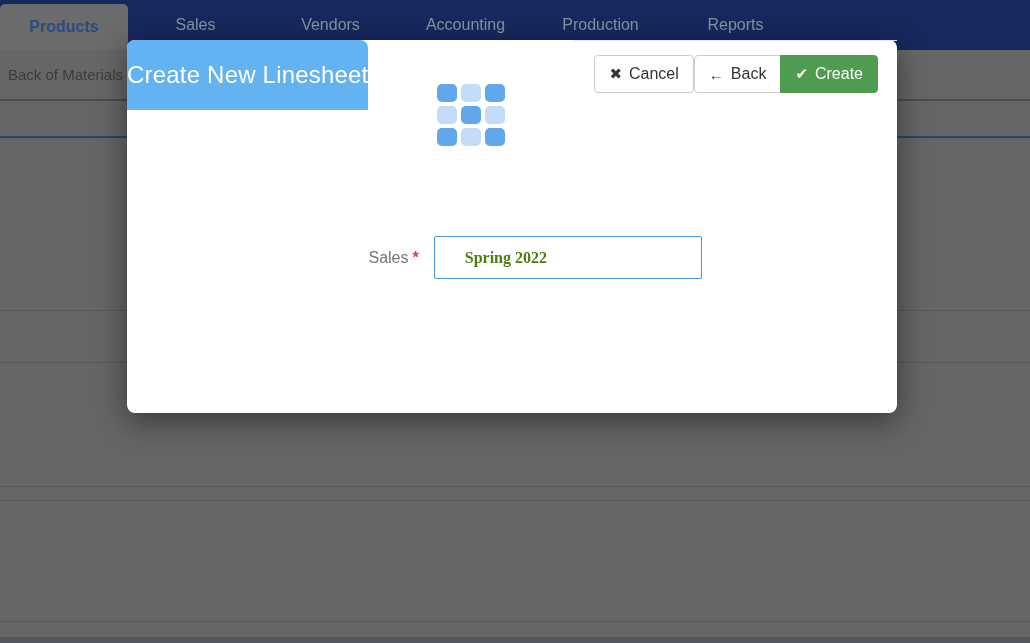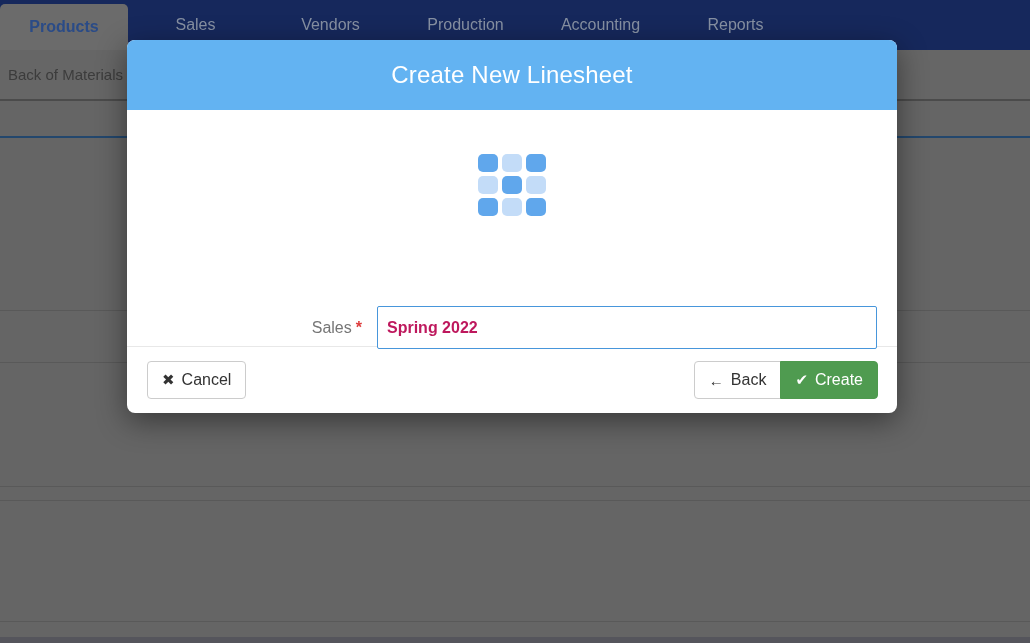--- a/index.html
+++ b/index.html
@@ -38,21 +38,21 @@
   .divider-dark   { top: 99px;  height: 2px; background: #4b4b4b; }
   .rule-navy      { top: 136px; height: 2px; background: #23476d; }
   .row-line       { height: 1px; background: #595959; }
   .bottom-band    { top: 637px; height: 6px; background: #55555c; }
 
   
   .modal {
     position: absolute; left: 127px; top: 40px; width: 770px; height: 373px;
     background: #ffffff; border-radius: 8px;
     box-shadow: 0 8px 30px rgba(0,0,0,0.45);
-    display: flex; flex-direction: column;
+    display: flex; 
   }
   .modal-header {
     height: 70px; background: #63b3f2; border-radius: 8px 8px 0 0;
     display: flex; align-items: center; justify-content: center;
   }
   .modal-title { color: #ffffff; font-size: 24px; font-weight: 400; letter-spacing: .2px; }
 
   .modal-body { flex: 1; position: relative; }
 
   .grid-icon {
@@ -68,23 +68,23 @@
     position: absolute; left: 0; top: 196px; width: 100%;
     display: flex; align-items: center;
   }
   .name-label {
     width: 235px; text-align: right; font-size: 16px; color: #757575;
   }
   .req { color: #dd3c3c; font-weight: bold; margin-left: 4px; }
   .name-input {
     margin-left: 15px; width: 500px; height: 43px;
     border: 1.5px solid #4796db; border-radius: 2px;
-    font-family: Liberation Sans, sans-serif;
-    font-size: 16px; font-weight: bold; color: #be185d;
-    padding: 0 9px; outline: none; background: #ffffff;
+    font-family: Liberation Serif, serif;
+    font-size: 16px; font-weight: bold; color: #4d7c0f;
+    padding: 0 30px; outline: none; background: #ffffff;
   }
 
   .modal-footer {
     height: 67px; border-top: 1px solid #e8e8e8;
     display: flex; align-items: center; padding: 0 19px 0 20px;
     border-radius: 0 0 8px 8px;
   }
   .btn {
     height: 38px; display: inline-flex; align-items: center; justify-content: center;
     font-family: "Liberation Sans", sans-serif;
@@ -100,22 +100,22 @@
     background: #4f9b50; color: #ffffff; margin-left: -1px;
   }
 </style>
 </head>
 <body>
 
 <div class="topnav">
   <div class="tab active">Products</div>
   <div class="tab">Sales</div>
   <div class="tab">Vendors</div>
+  <div class="tab">Accounting</div>
   <div class="tab">Production</div>
-  <div class="tab">Accounting</div>
   <div class="tab">Reports</div>
   <div class="nav-spacer"></div>
 </div>
 
 <div class="subnav">
   <span>Back of Materials</span>
 </div>
 <div class="hline divider-dark"></div>
 <div class="hline rule-navy"></div>
 <div class="hline row-line" style="top:310px"></div>

